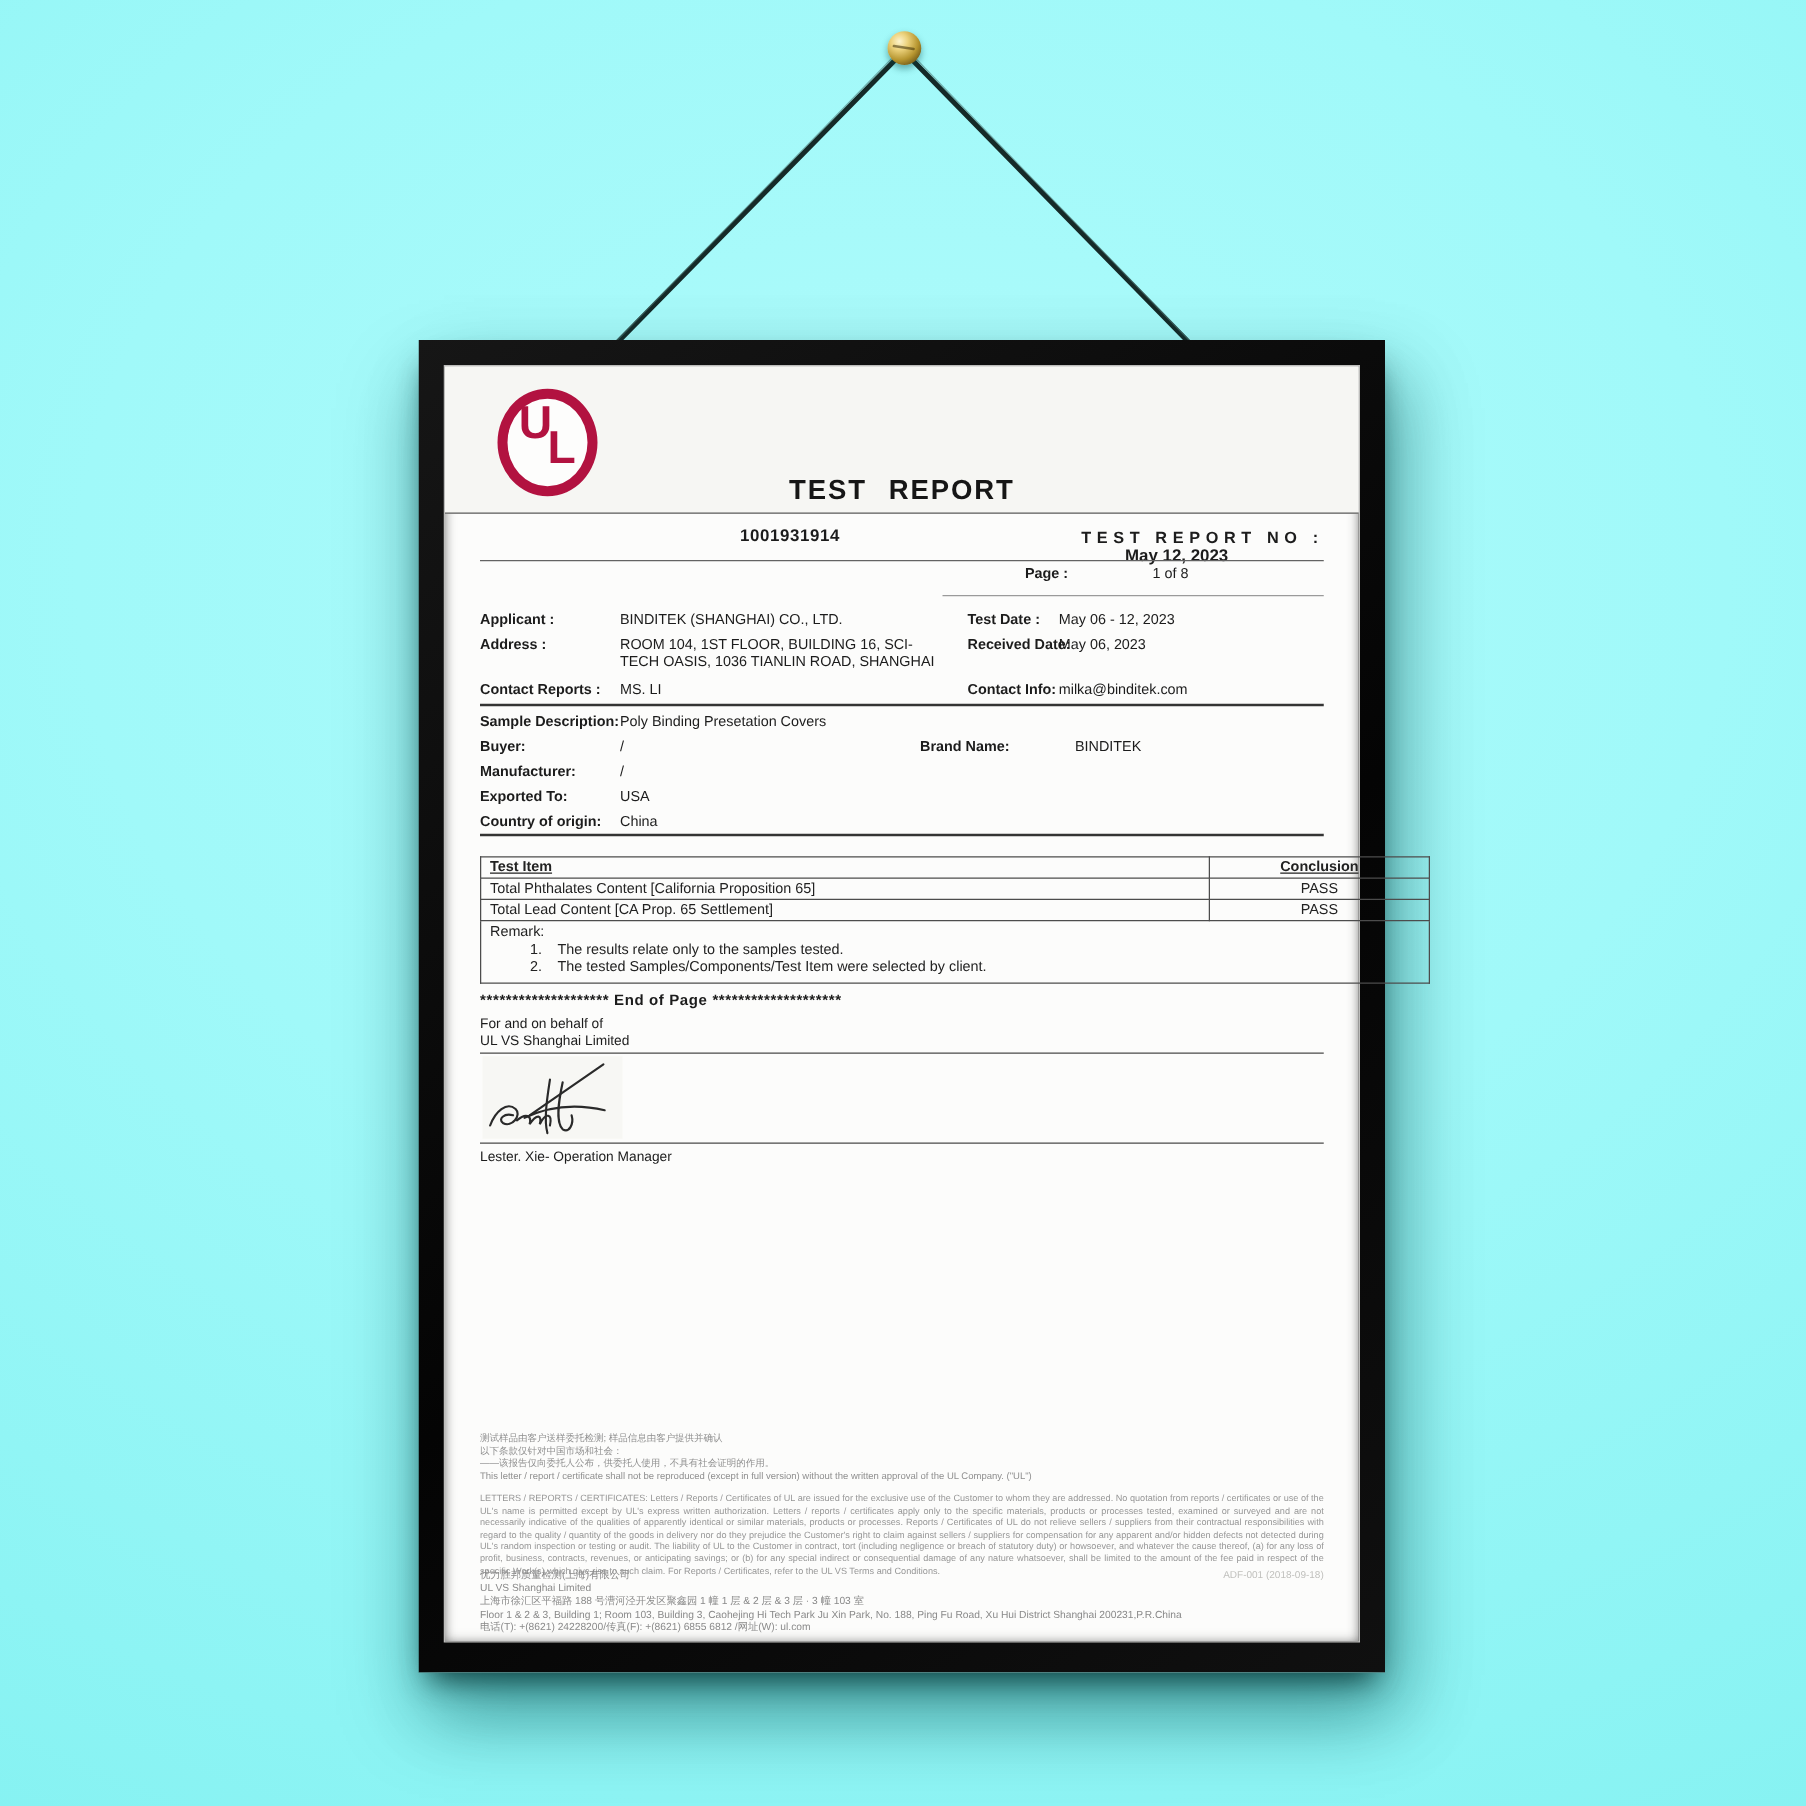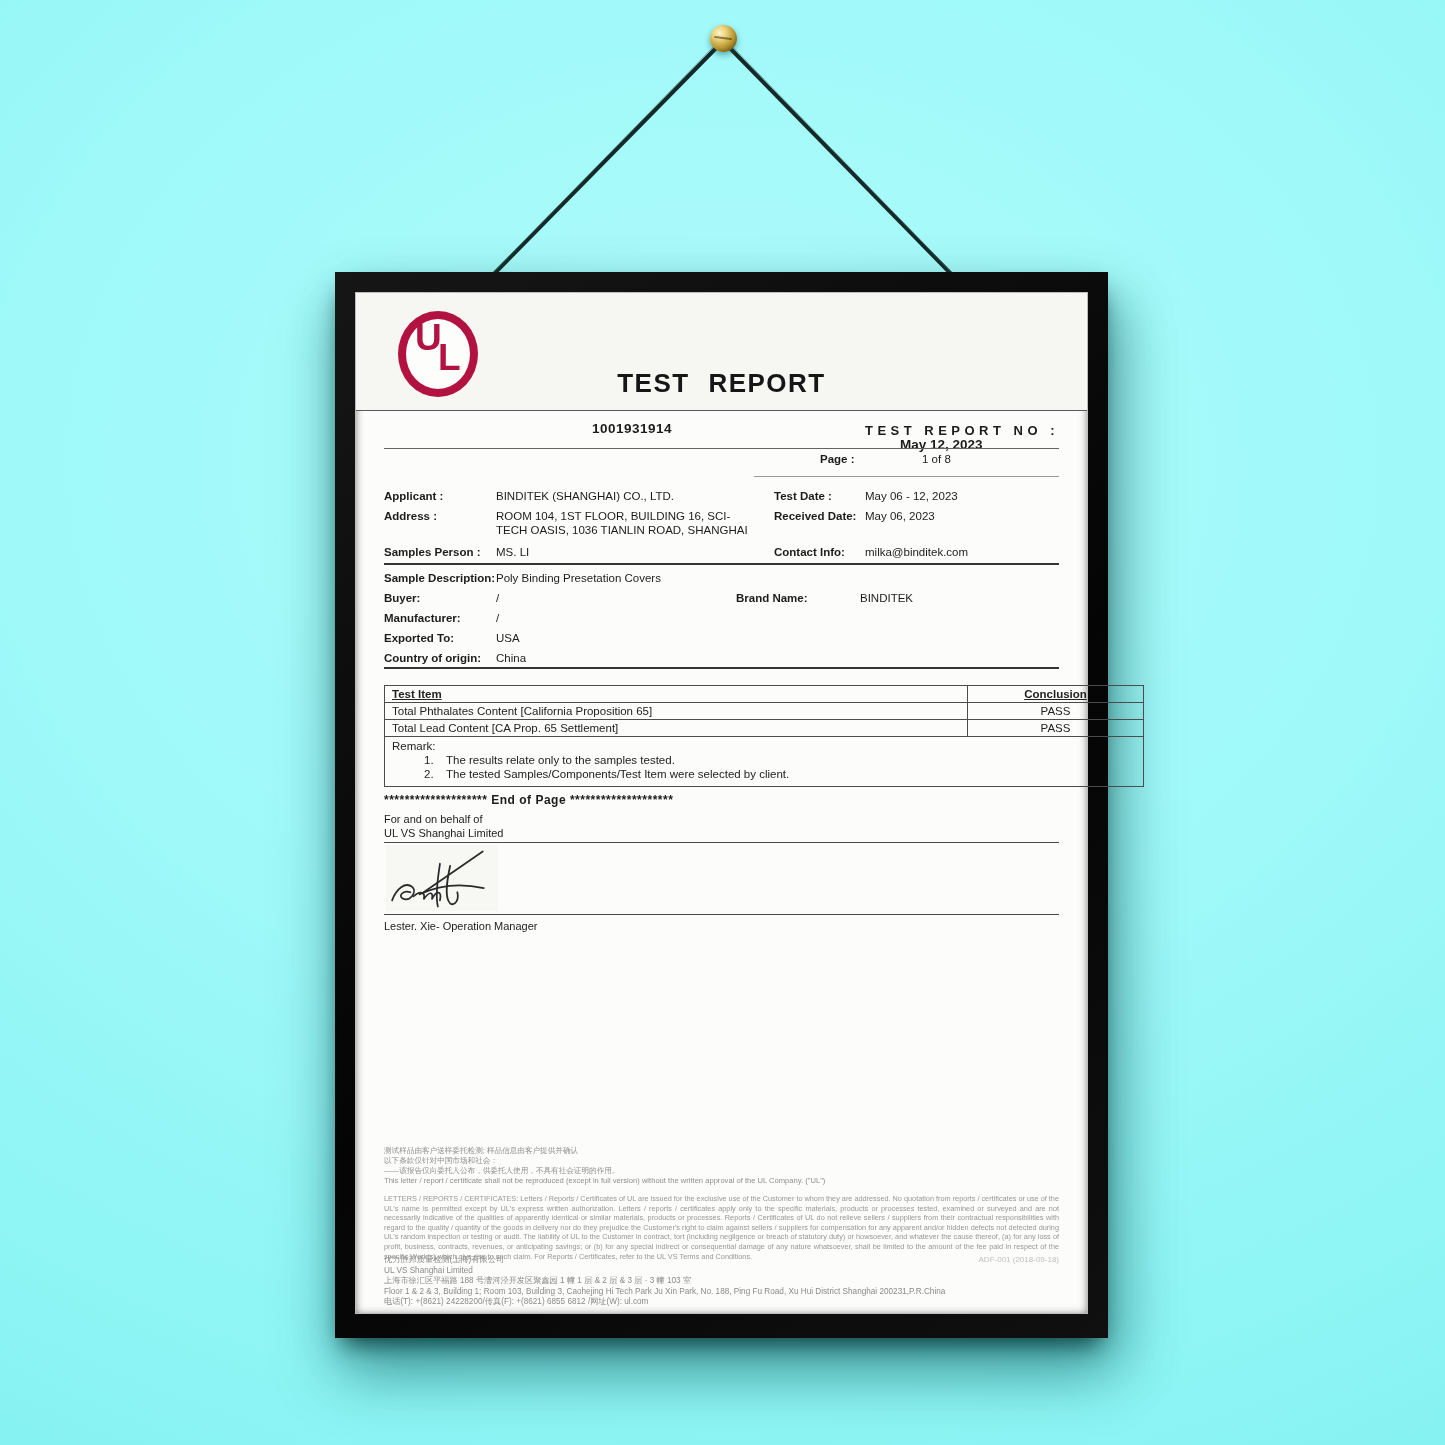--- a/index.html
+++ b/index.html
@@ -37,39 +37,39 @@
   }
   .content { position:absolute; left:28px; top:0; width:675px; height:100%; }
   .abs { position:absolute; left:0; width:100%; }
 
   
   .band { position:absolute; left:-28px; top:0; width:731px; height:118px; background:#f6f6f3; border-bottom:1.5px solid #5a5a5a; }
   .ul-logo { position:absolute; left:14px; top:18px; width:80px; height:86px; }
   .ul-ring { position:absolute; inset:0; border:8px solid #b21240; border-radius:50%; background:#fdfdfc; }
   .ul-u { position:absolute; left:17px; top:6px; font-size:37px; font-weight:bold; color:#b21240; }
   .ul-l { position:absolute; left:40px; top:26px; font-size:37px; font-weight:bold; color:#b21240; }
-  .doc-title { position:absolute; left:0; top:75px; width:100%; text-align:center; font-size:26px; font-weight:bold; color:#161616; letter-spacing:1.5px; word-spacing:10px; }
+  .doc-title { position:absolute; left:0; top:86px; width:100%; text-align:center; font-size:22px; font-weight:bold; color:#161616; letter-spacing:1.5px; word-spacing:10px; }
 
   .repno-row { top:128px;text-align:right; }
   .repno-label { font-size:13px; font-weight:bold; letter-spacing:4.5px; }
   .repno-value { position:absolute; left:208px; top:0; font-size:13.5px; font-weight:bold; letter-spacing:.5px; }
   .repno-date { position:absolute; left:516px; top:16px; font-size:13.5px; font-weight:bold; }
   .rule { position:absolute; left:0; width:100%; border-top:1.5px solid #636363; }
   .rule-heavy { position:absolute; left:0; width:100%; border-top:2px solid #343434; }
   .page-row { top:160px; font-size:11.5px; }
   .page-label { position:absolute; left:436px; font-weight:bold; }
   .page-value { position:absolute; left:538px; }
   .page-subrule { position:absolute; left:370px; width:305px; border-top:1px solid #9a9a9a; top:183px; }
 
   
   .inforow { position:absolute; left:0; width:100%; font-size:11.5px; line-height:14px; }
   .lab { position:absolute; left:0; font-weight:bold; }
   .val { position:absolute; left:112px; }
   .rlab { position:absolute; left:390px; font-weight:bold; }
-  .rval { position:absolute; left:481px; }
+  .rval { position:absolute; left:463px; }
   .lab2 { position:absolute; left:352px; font-weight:bold; }
   .val2 { position:absolute; left:476px; }
   .wrapval { width:252px; display:inline-block; }
 
   
   .ttable { position:absolute; left:0; top:392px; width:760px; border-collapse:collapse; font-size:11.5px; color:#222; }
   .ttable td { border:1px solid #4c4c4c; padding:2px 7px; height:17px; }
   .ttable .th { font-weight:bold; }
   .ttable .th span { text-decoration:underline; }
   .ttable .c-concl { width:176px; text-align:center; }
@@ -135,21 +135,21 @@
           <span class="rlab">Test Date :</span>
           <span class="rval">May 06 - 12, 2023</span>
         </div>
         <div class="inforow" style="top:216px">
           <span class="lab">Address :</span>
           <span class="val wrapval">ROOM 104, 1ST FLOOR, BUILDING 16, SCI-TECH OASIS, 1036 TIANLIN ROAD, SHANGHAI</span>
           <span class="rlab">Received Date:</span>
           <span class="rval">May 06, 2023</span>
         </div>
         <div class="inforow" style="top:252px">
-          <span class="lab">Samples Person :</span>
+          <span class="lab">Contact Reports :</span>
           <span class="val">MS. LI</span>
           <span class="rlab">Contact Info:</span>
           <span class="rval">milka@binditek.com</span>
         </div>
         <div class="rule-heavy" style="top:270px"></div>
 
         <div class="inforow" style="top:278px">
           <span class="lab">Sample Description:</span>
           <span class="val">Poly Binding Presetation Covers</span>
         </div>

